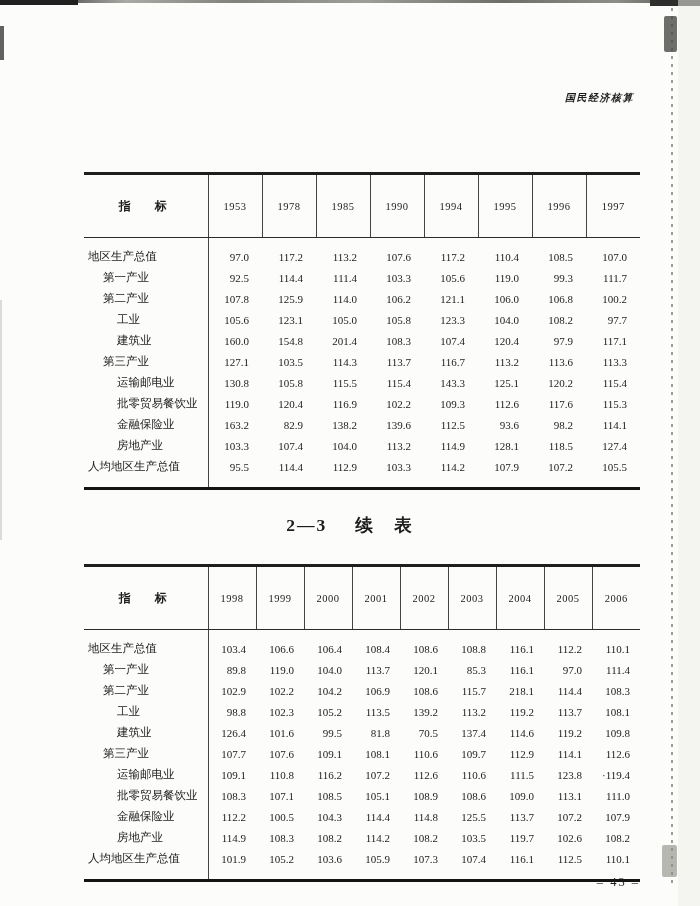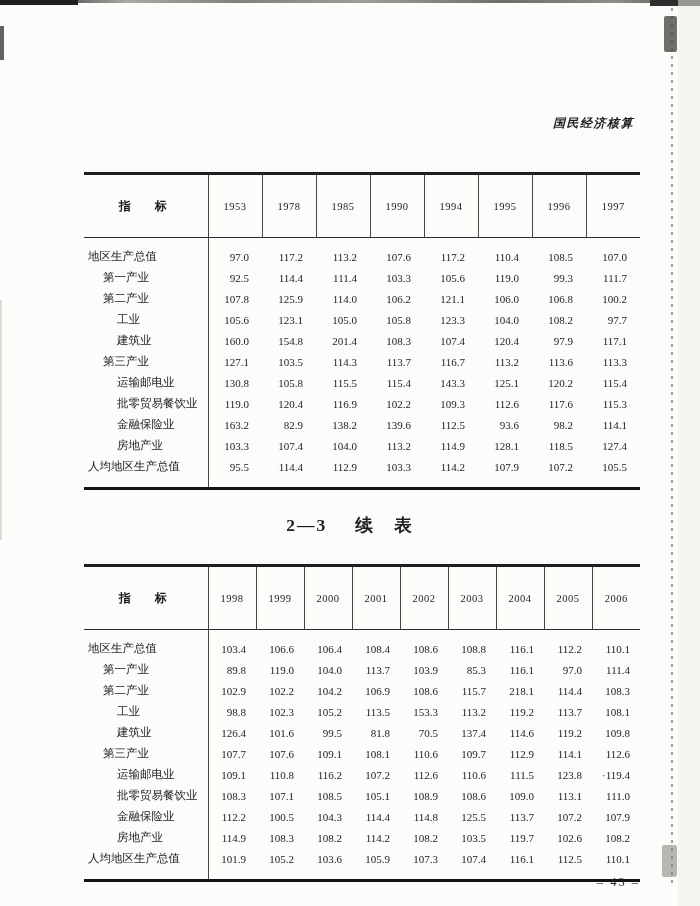--- a/index.html
+++ b/index.html
@@ -15,21 +15,21 @@
   .top-band-left{position:absolute;top:0;left:0;width:78px;height:5px;background:#202020;}
   .top-band-right{position:absolute;top:0;left:650px;width:50px;height:6px;background:#2e2e2c;}
   .left-speck{position:absolute;top:26px;left:0;width:4px;height:34px;background:#2f2f2d;opacity:.75;}
   .left-speck2{position:absolute;top:300px;left:0;width:2px;height:240px;background:#b9b9b4;opacity:.5;}
   .right-noise{position:absolute;top:8px;left:671px;width:2px;height:878px;
     background:repeating-linear-gradient(180deg,rgba(80,80,76,.55) 0 3px,rgba(0,0,0,0) 3px 8px);}
   .right-blob-top{position:absolute;top:16px;left:664px;width:13px;height:36px;background:#4a4a46;opacity:.8;border-radius:2px;}
   .right-blob-bottom{position:absolute;top:845px;left:662px;width:15px;height:32px;background:#888882;opacity:.6;border-radius:2px;}
   .right-shade{position:absolute;top:0;left:678px;width:22px;height:906px;background:#ecece8;opacity:.55;}
   
-  .header-note{position:absolute;top:91px;right:66px;font-size:12px;font-style:italic;font-weight:bold;letter-spacing:1.5px;margin-top:24px;}
+  .header-note{position:absolute;top:91px;right:66px;font-size:10px;font-style:italic;font-weight:bold;letter-spacing:1.5px;}
   .title1{position:absolute;top:122px;left:0;width:100%;text-align:center;font-size:17.5px;font-weight:bold;letter-spacing:1px;}
   .title1 .tno{margin-right:24px;}
   .subtitle{position:absolute;top:152px;left:0;width:100%;text-align:center;font-size:11px;letter-spacing:.5px;}
   .title2{position:absolute;top:513px;left:0;width:100%;text-align:center;font-size:17.5px;font-weight:bold;letter-spacing:2px;}
   .title2 .tno{margin-right:28px;}
   
   .twrap1{position:absolute;top:172px;left:84px;width:556px;}
   .twrap2{position:absolute;top:564px;left:84px;width:556px;}
   table{border-collapse:collapse;width:100%;table-layout:fixed;
     border-top:3px solid #1e1e1e;border-bottom:3.5px solid #141414;}
@@ -245,21 +245,21 @@
             <td class="num">116.1</td>
             <td class="num">112.2</td>
             <td class="num">110.1</td>
           </tr>
           <tr>
             <td class="label ind1">第一产业</td>
             <td class="num">89.8</td>
             <td class="num">119.0</td>
             <td class="num">104.0</td>
             <td class="num">113.7</td>
-            <td class="num">103.9</td>
+            <td class="num">120.1</td>
             <td class="num">85.3</td>
             <td class="num">116.1</td>
             <td class="num">97.0</td>
             <td class="num">111.4</td>
           </tr>
           <tr>
             <td class="label ind1">第二产业</td>
             <td class="num">102.9</td>
             <td class="num">102.2</td>
             <td class="num">104.2</td>
@@ -269,21 +269,21 @@
             <td class="num">218.1</td>
             <td class="num">114.4</td>
             <td class="num">108.3</td>
           </tr>
           <tr>
             <td class="label ind2">工业</td>
             <td class="num">98.8</td>
             <td class="num">102.3</td>
             <td class="num">105.2</td>
             <td class="num">113.5</td>
-            <td class="num">153.3</td>
+            <td class="num">139.2</td>
             <td class="num">113.2</td>
             <td class="num">119.2</td>
             <td class="num">113.7</td>
             <td class="num">108.1</td>
           </tr>
           <tr>
             <td class="label ind2">建筑业</td>
             <td class="num">126.4</td>
             <td class="num">101.6</td>
             <td class="num">99.5</td>

